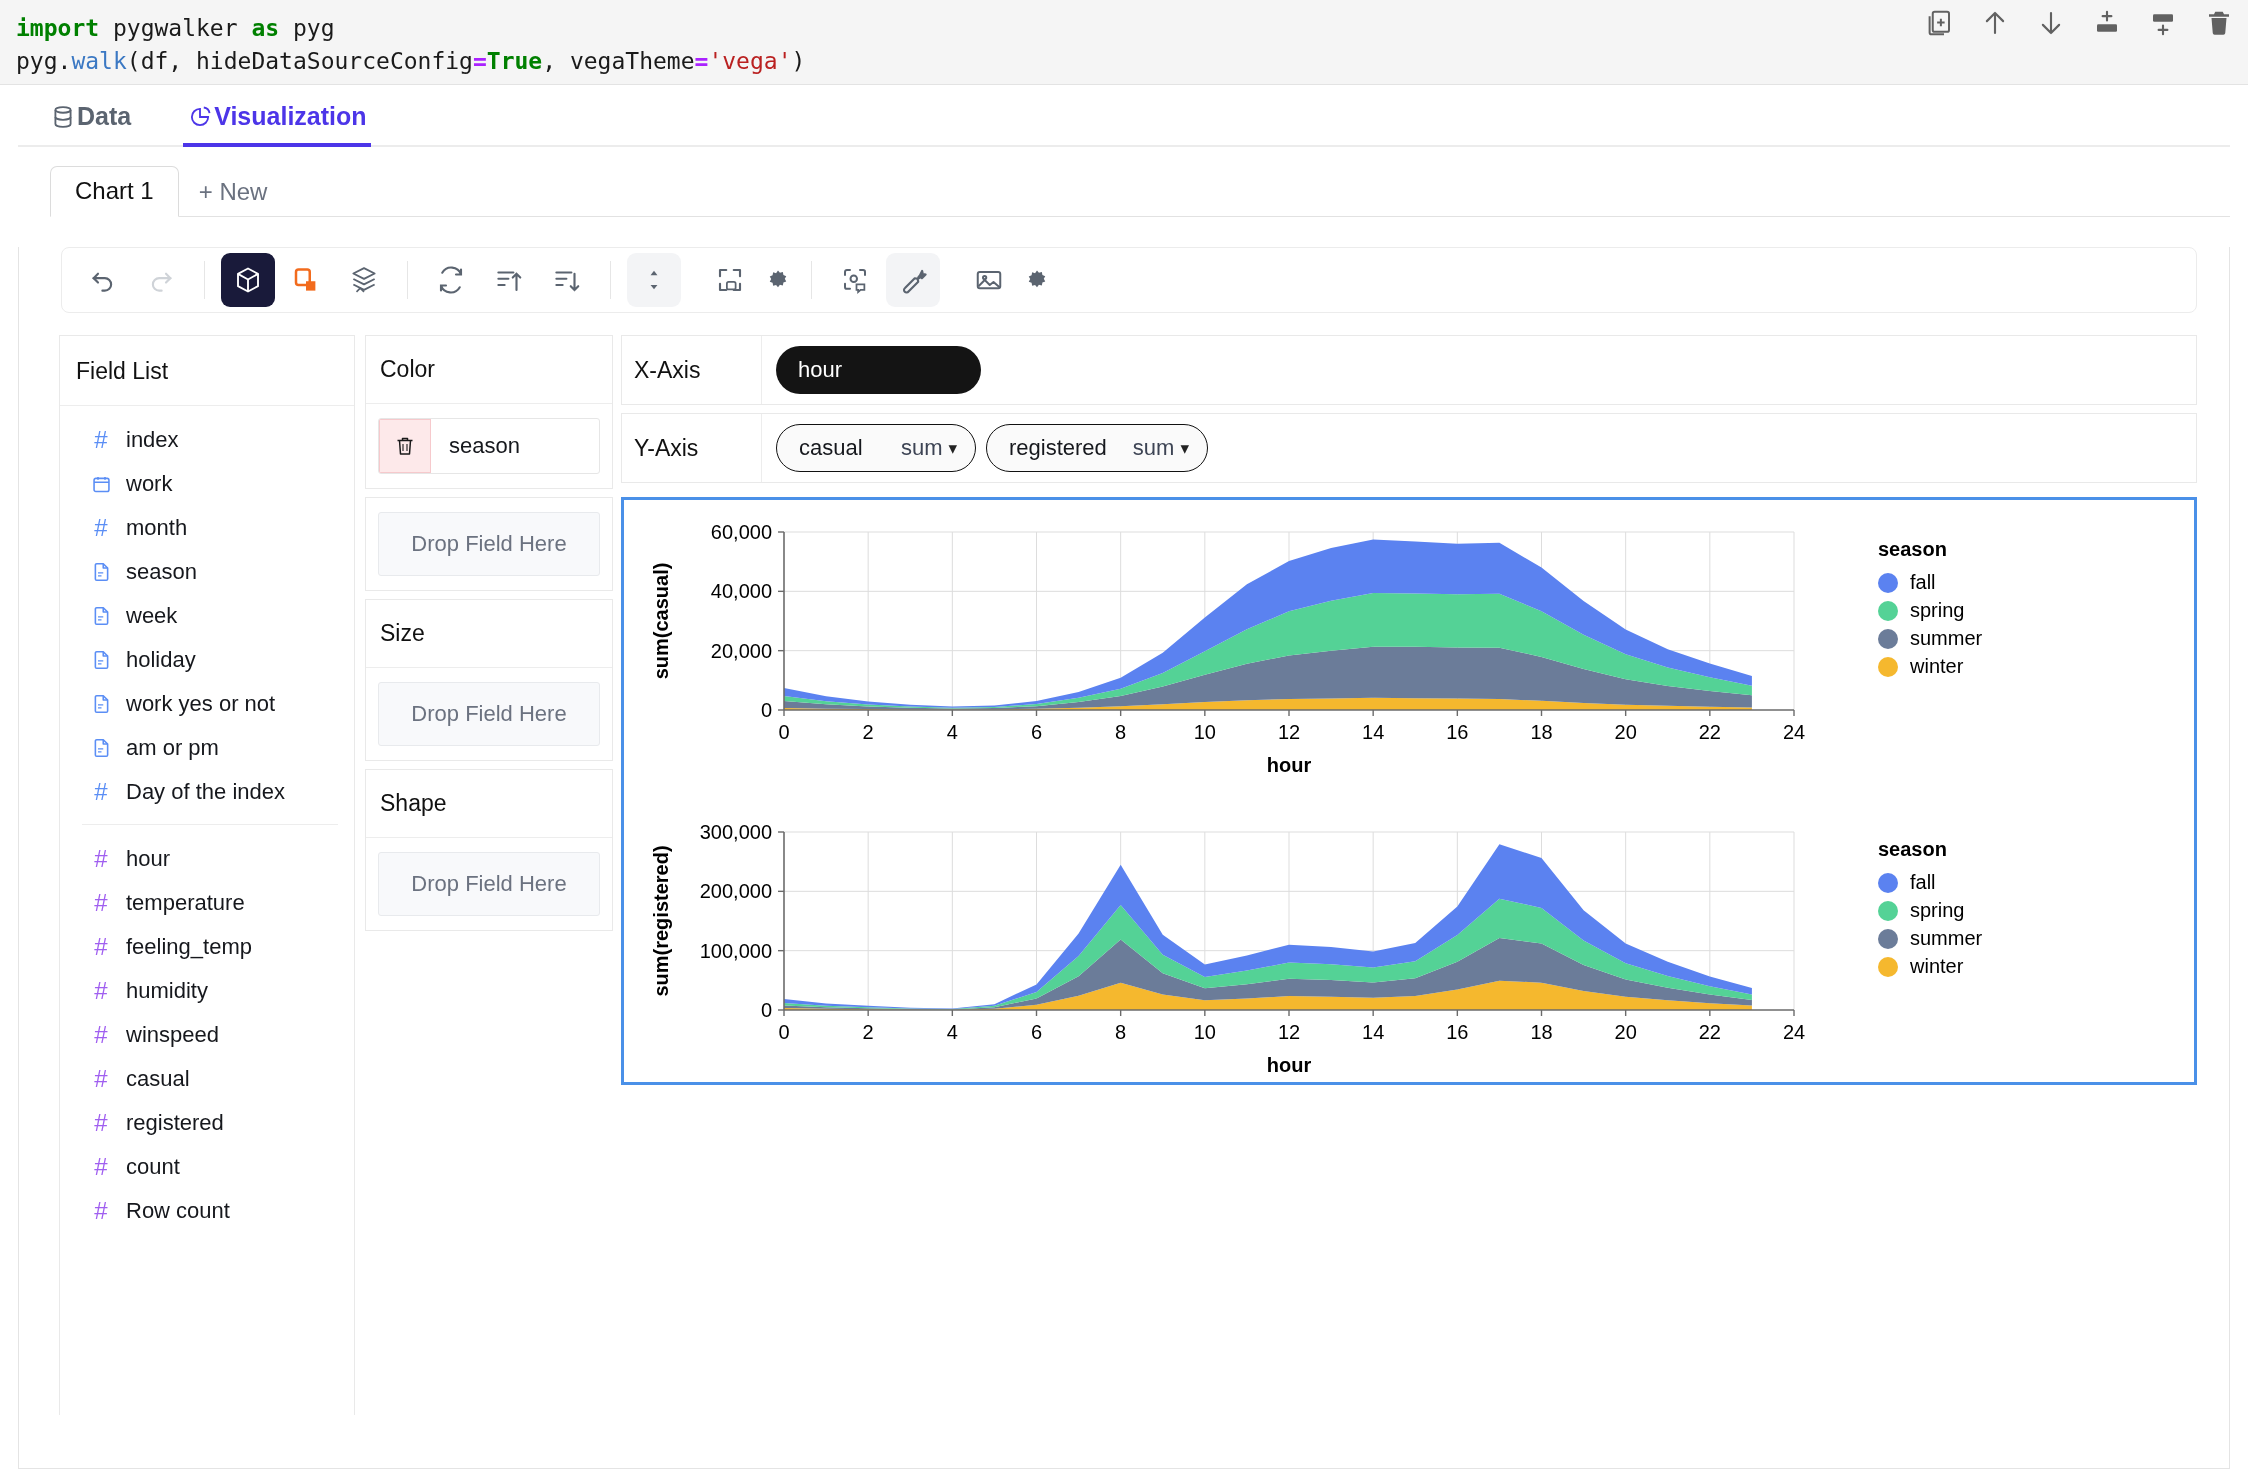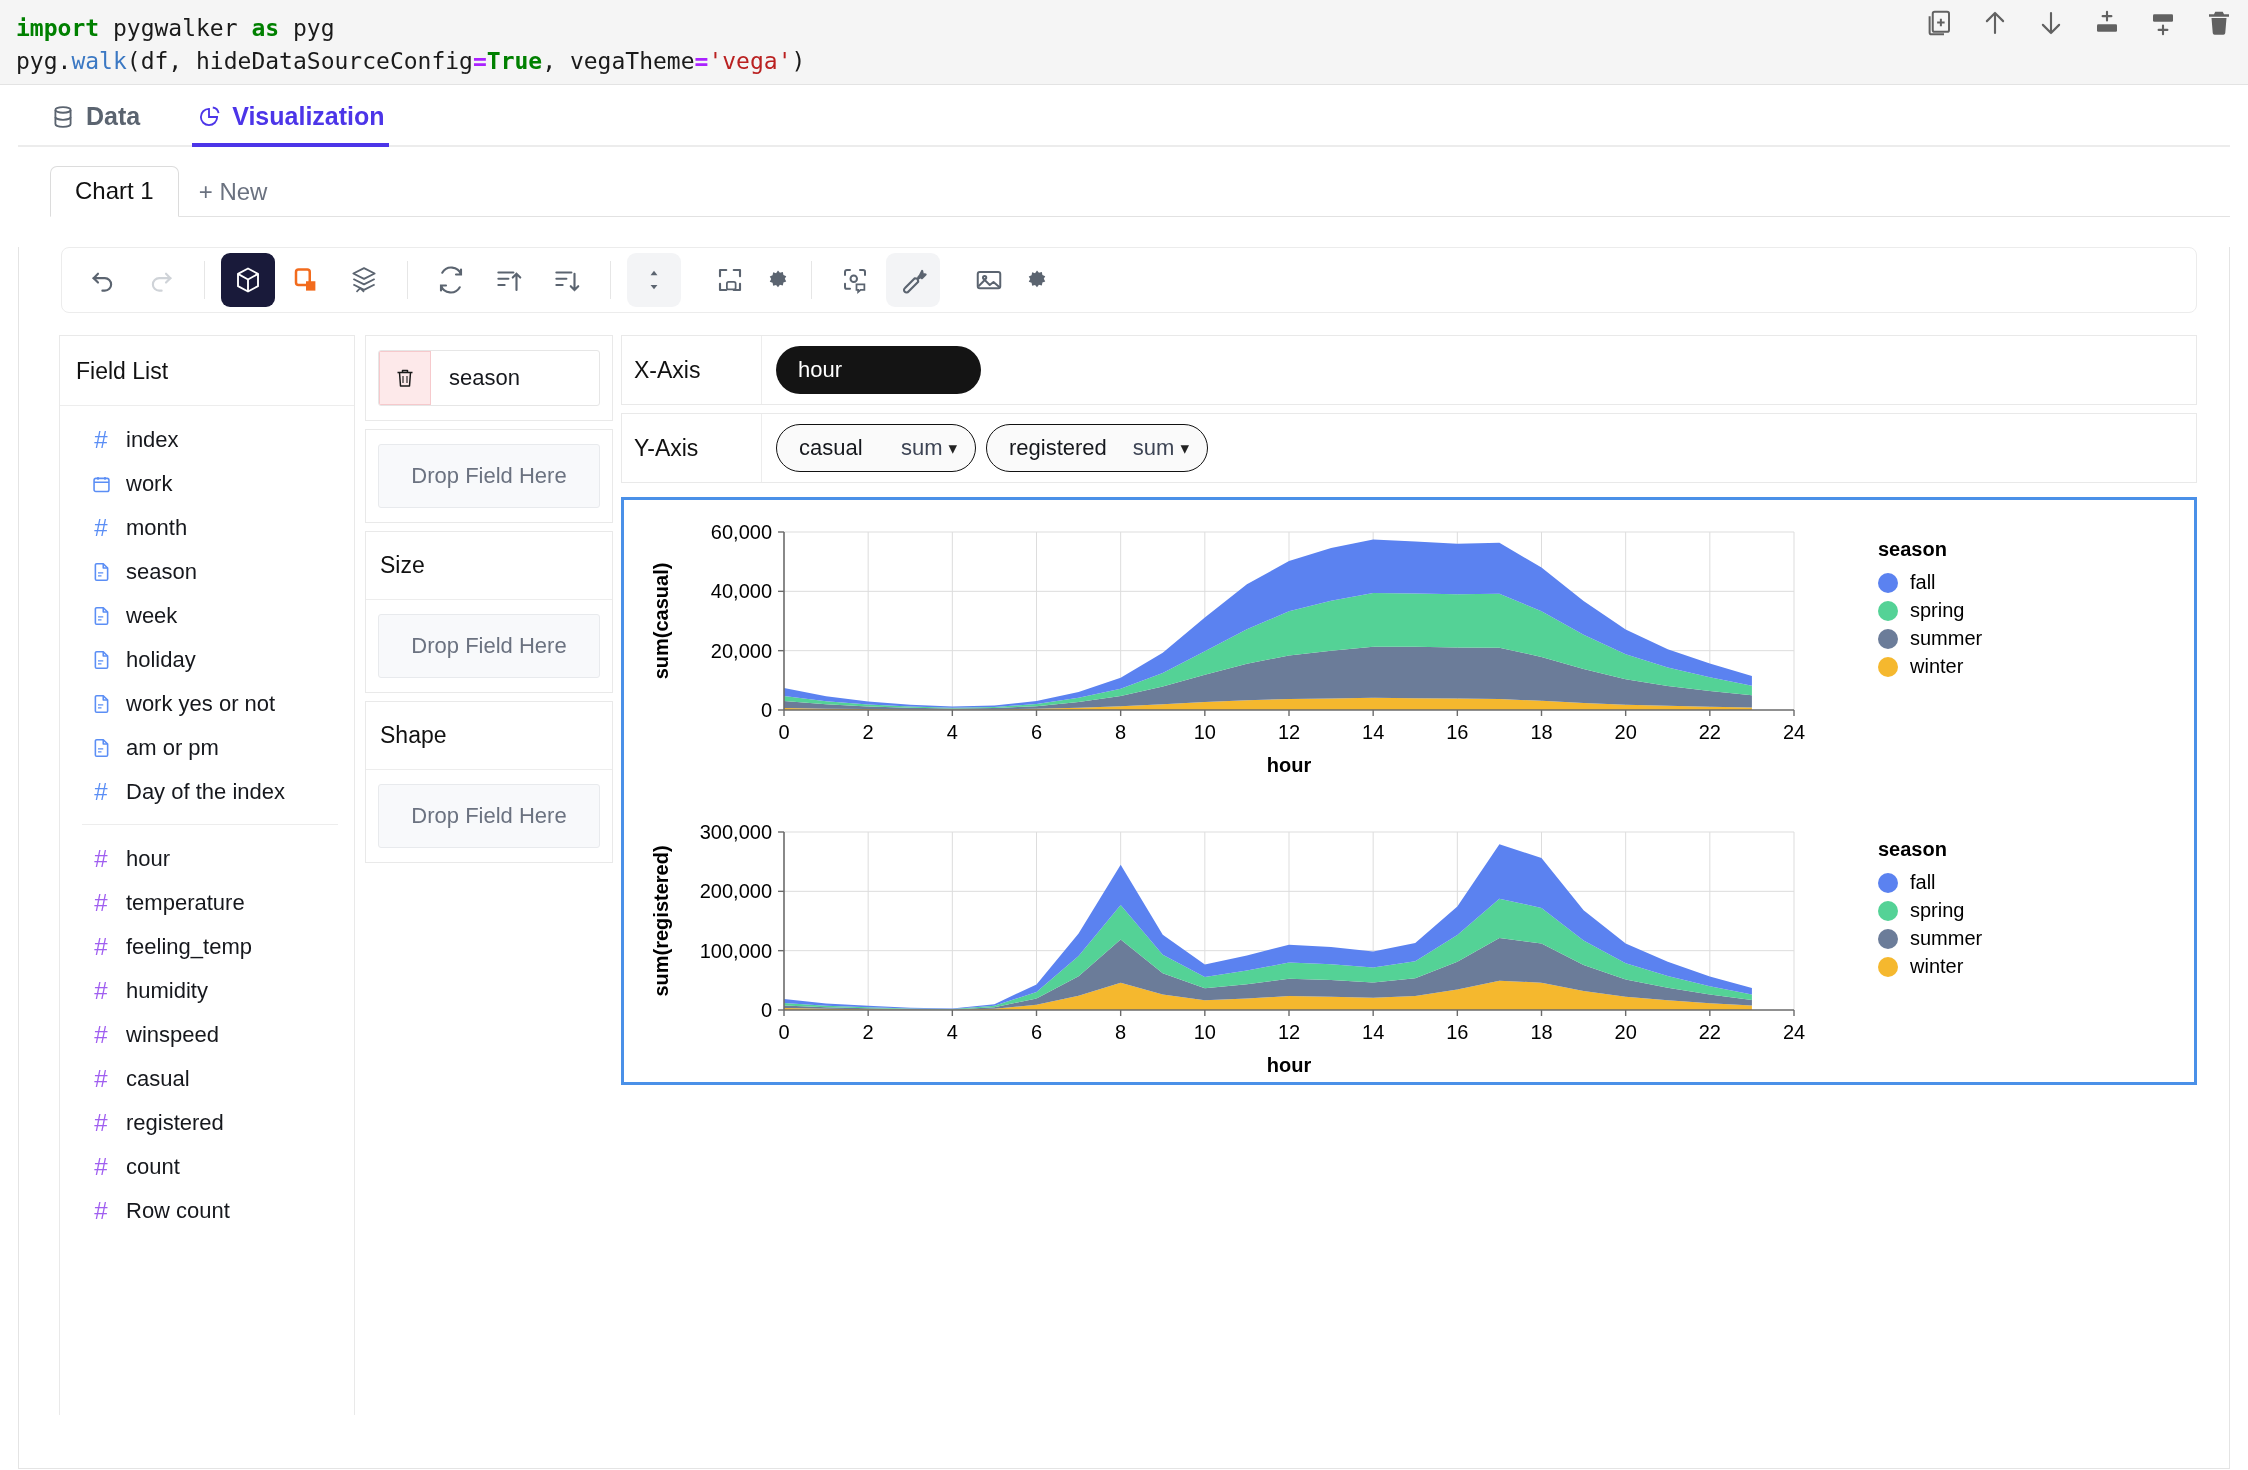--- a/index.html
+++ b/index.html
@@ -45,21 +45,21 @@
     position: relative;
     height: 62px;
     margin: 0 18px;
     display: flex;
     align-items: flex-end;
     gap: 56px;
     padding-left: 32px;
     border-bottom: 2px solid #ececec;
   }
   .ttab {
-    display: flex; align-items: center; gap: 10px;
+    display: flex; align-items: center; gap: 1px;
     padding-bottom: 14px;
     font-size: 25px; font-weight: bold;
     color: #5b6470;
     position: relative;
     cursor: pointer;
   }
   .ttab.active { color: #4c35e8; }
   .ttab.active::after {
     content: ""; position: absolute;
     left: -4px; right: -4px; bottom: -2px; height: 4px;
@@ -612,20 +612,21 @@
             <span class="fi">
               <span class="hash-mea">#</span>
             </span>
             <span>Row count</span>
           </div>
         </div>
     </div>
 
     <div class="col-encode">
       <div class="shelf">
+        <div class="shelf-head">Color</div>
         <div class="shelf-body">
           <div class="pill-row">
             <div class="pill-del">
               <svg width="24" height="24" viewBox="0 0 24 24" fill="none" stroke="#1a1a1a" stroke-width="1.5" stroke-linejoin="round">
                 <path d="M4.5 6.5h15M9.5 6.5V4.5h5v2M6.5 6.5l1 13.5h9l1-13.5"></path>
                 <path d="M10 10v7M14 10v7" stroke-width="1.1"></path>
               </svg>
             </div>
             <div class="pill-name">season</div>
           </div>

